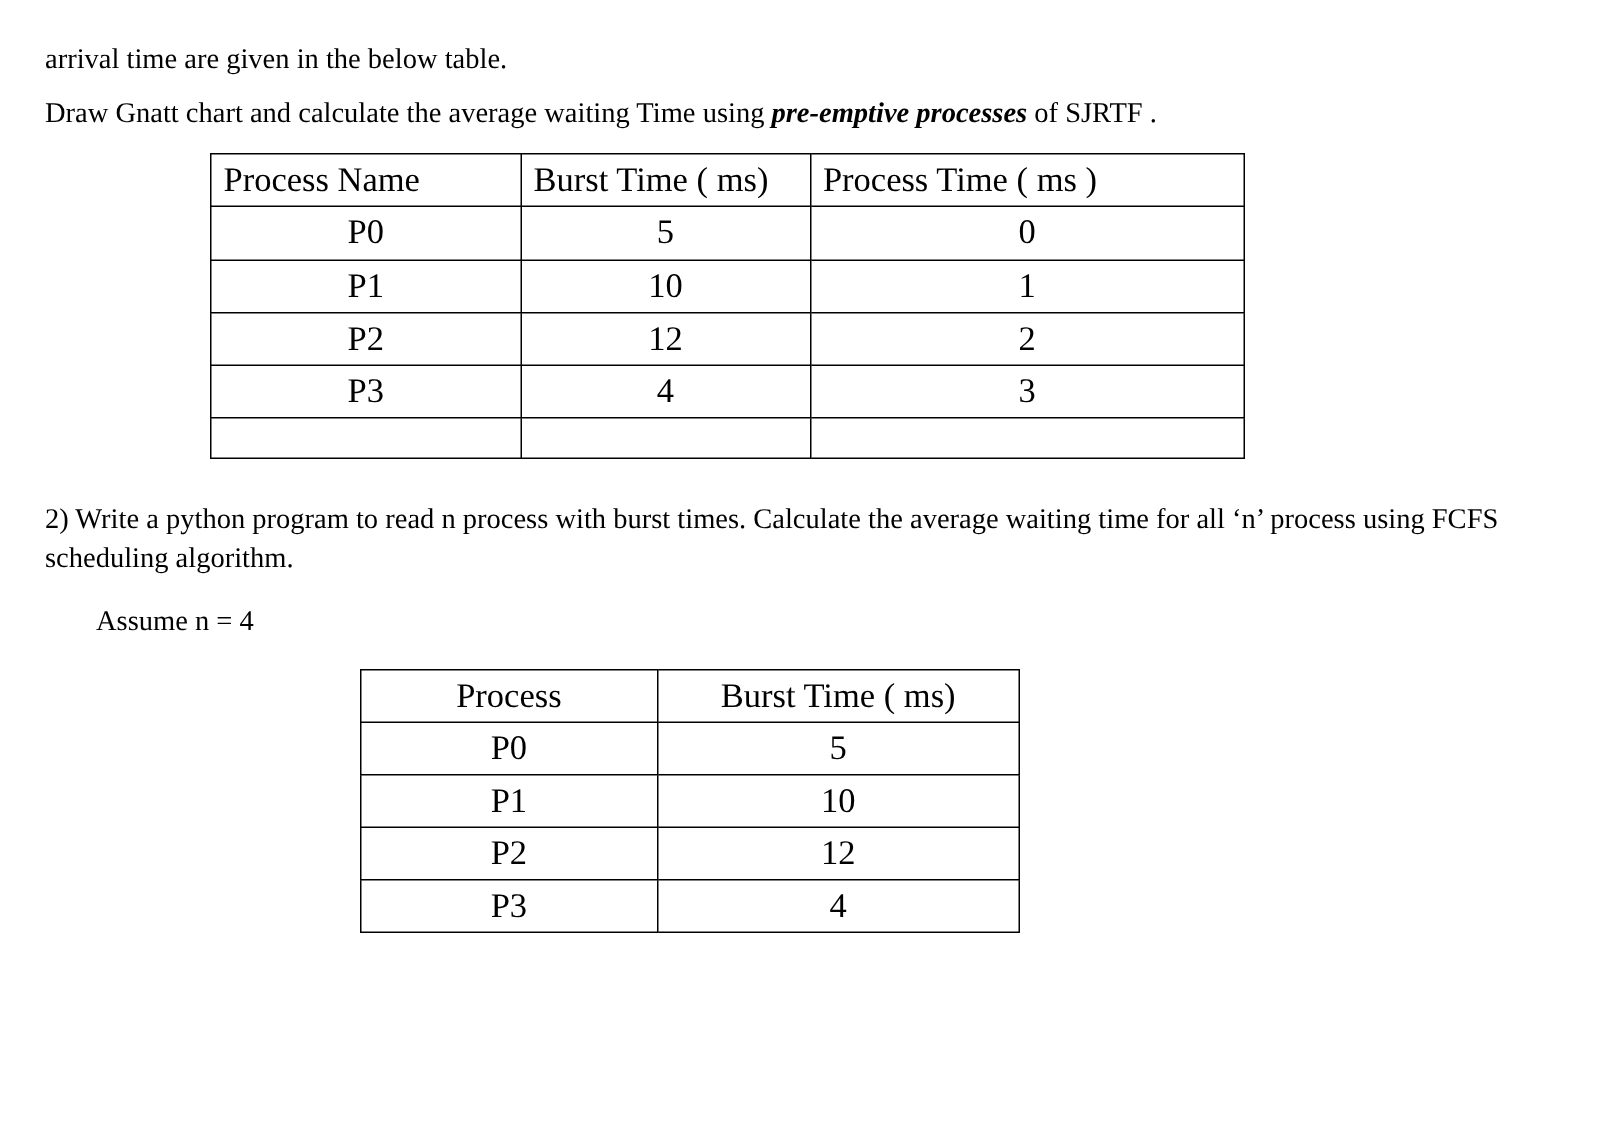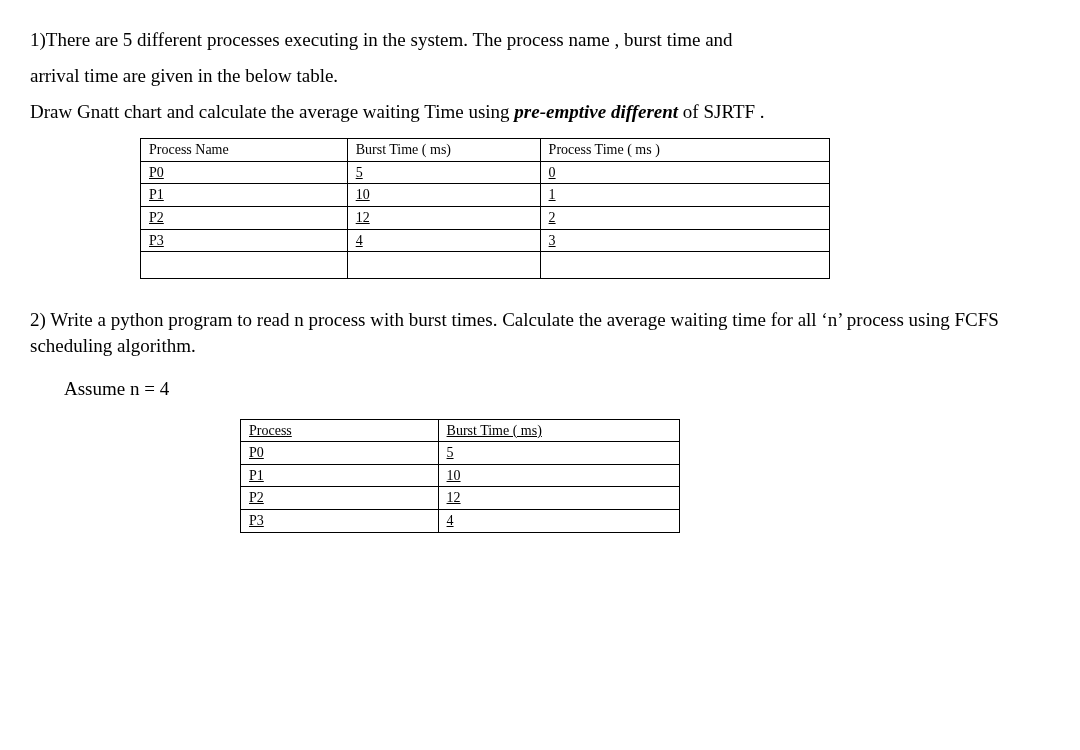--- a/index.html
+++ b/index.html
@@ -17,65 +17,64 @@
       margin-bottom: 8px;
     }
     .emphasis {
       font-style: italic;
       font-weight: bold;
     }
     table {
       border-collapse: collapse;
       margin-top: 4px;
       margin-bottom: 20px;
-      font-size: 14px;
+      font-size: 23px;
     }
     .table1 {
       margin-left: 110px;
       width: 690px;
     }
     .table2 {
       margin-left: 210px;
       width: 440px;
     }
     th, td {
       border: 1px solid #000;
       padding: 1px 8px;
       font-weight: normal;
       line-height: 1.4;
     }
     .col-left {
       text-align: left;
       padding-left: 8px;
     }
     .col-center {
-      text-decoration: underline;
+      text-align: center;
     }
     .question2-text {
       line-height: 1.35;
       margin-top: 28px;
       margin-bottom: 4px;
     }
     .assume {
       margin-left: 34px;
       margin-top: 12px;
       margin-bottom: 12px;
     }
     .empty-cell {
       height: 24px;
     }
   </style>
 </head>
 <body>
 
 <div class="question1-text">
-  <div>1)There are 5 different processes executing in the system. The process name , burst time and</div>
   <div>arrival time are given in the below table.</div>
   <div>
-    <span>Draw Gnatt chart and calculate the average waiting Time using </span><span class="emphasis">pre-emptive  different</span><span> of  SJRTF .</span>
+    <span>Draw Gnatt chart and calculate the average waiting Time using </span><span class="emphasis">pre-emptive  processes</span><span> of  SJRTF .</span>
   </div>
 </div>
 
 <table class="table1">
   <tbody>
       <tr>
     <td class="col-left" style="width:30%">Process Name</td>
     <td class="col-left" style="width:28%">Burst Time ( ms)</td>
     <td class="col-left" style="width:42%">Process Time ( ms )</td>
   </tr>

